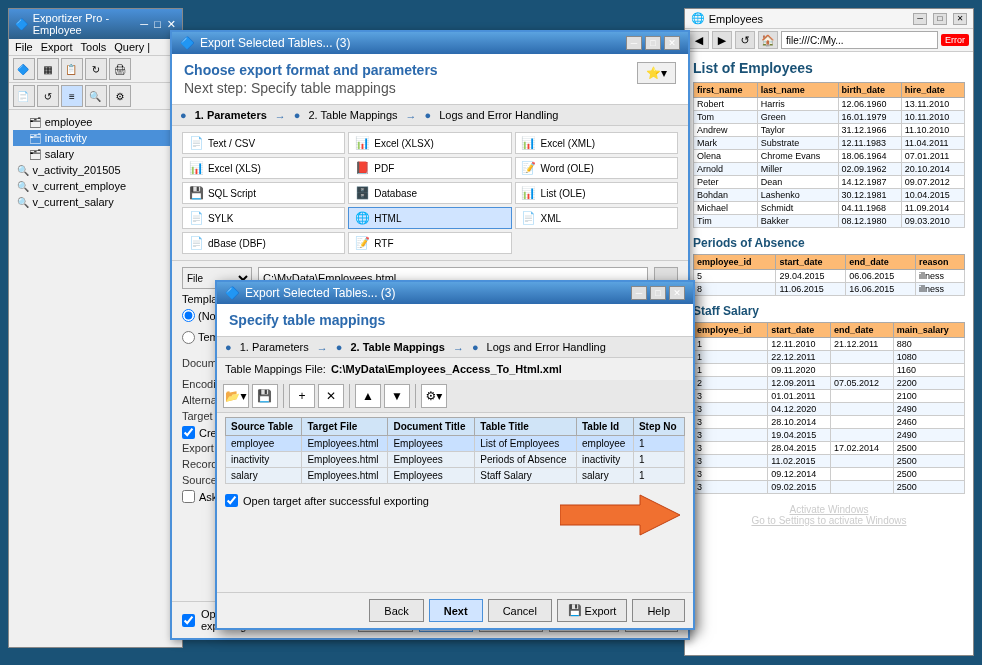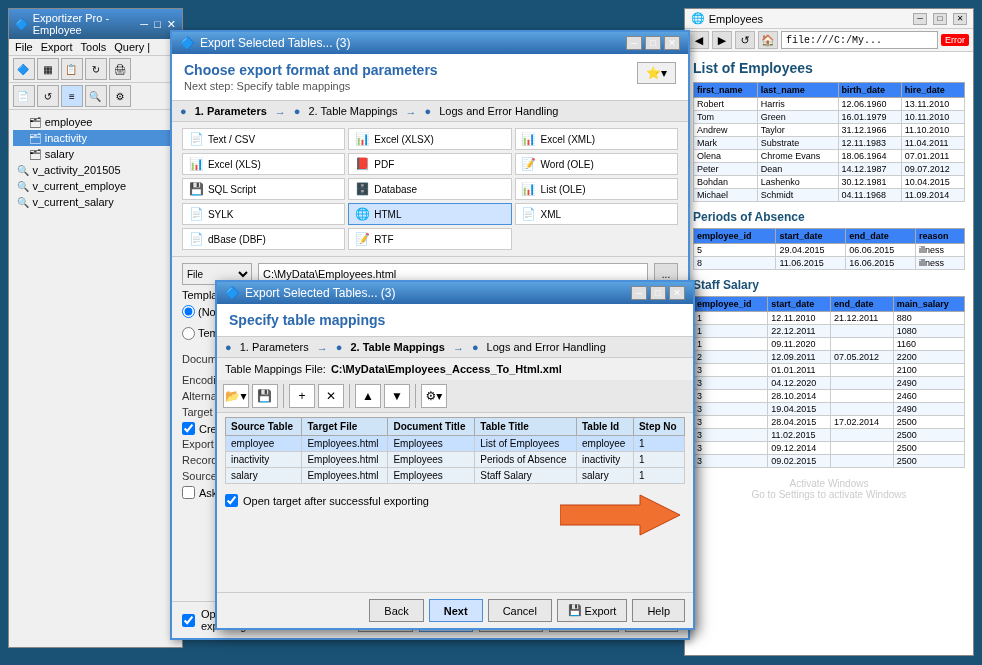--- a/index.html
+++ b/index.html
@@ -99,21 +99,20 @@
       display: flex; align-items: center; justify-content: center;
       cursor: pointer;
     }
     .address-bar {
       flex: 1;
       height: 18px;
       font-size: 10px;
       border: 1px solid #aaa;
       padding: 0 4px;
       background: white;
-      font-family: Liberation Mono, monospace;
     }
     .browser-content {
       padding: 8px;
       font-size: 11px;
       overflow-y: auto;
       height: calc(100% - 60px);
     }
     .browser-content h2 {
       font-size: 14px;
       color: #1a5276;
@@ -123,21 +122,21 @@
       font-size: 12px;
       color: #1a5276;
       margin: 8px 0 4px 0;
     }
     .data-table {
       width: 100%;
       border-collapse: collapse;
       font-size: 9px;
     }
     .data-table th {
-      background: #3b82f6;
+      background: #fdba74;
       border: 1px solid #aaa;
       padding: 2px 3px;
       text-align: left;
     }
     .data-table td {
       border: 1px solid #ccc;
       padding: 1px 3px;
     }
     .data-table tr:nth-child(even) td { background: #f0f7ff; }
     .error-badge {
@@ -145,20 +144,21 @@
       color: white;
       font-size: 9px;
       padding: 1px 4px;
       border-radius: 2px;
     }
     .watermark {
       color: #ccc;
       font-size: 10px;
       margin-top: 10px;
       text-align: center;
+      text-decoration: underline;
     }
 
     
     .export-dialog-bg {
       position: absolute;
       top: 30px; left: 170px;
       width: 520px;
       height: 610px;
       background: #f0f0f0;
       border: 2px solid #4a90d9;
@@ -189,21 +189,21 @@
       background: white;
       padding: 8px 12px;
       border-bottom: 1px solid #ccc;
     }
     .dialog-header h2 {
       font-size: 14px;
       color: #2c6aad;
       font-weight: bold;
     }
     .dialog-header p {
-      font-size: 11px;
+      font-size: 14px;
       color: #555;
       margin-top: 2px;
     }
     .star-btn {
       float: right;
       background: #f0f0f0;
       border: 1px solid #aaa;
       padding: 3px 8px;
       cursor: pointer;
       font-size: 12px;
@@ -517,36 +517,48 @@
             <td>12.11.1983</td>
             <td>11.04.2011</td>
           </tr>
           <tr>
             <td>Olena</td>
             <td>Chrome Evans</td>
             <td>18.06.1964</td>
             <td>07.01.2011</td>
           </tr>
           <tr>
+            <td>Arnold</td>
+            <td>Miller</td>
+            <td>02.09.1962</td>
+            <td>20.10.2014</td>
+          </tr>
+          <tr>
             <td>Peter</td>
             <td>Dean</td>
             <td>14.12.1987</td>
             <td>09.07.2012</td>
           </tr>
           <tr>
             <td>Bohdan</td>
             <td>Lashenko</td>
             <td>30.12.1981</td>
             <td>10.04.2015</td>
           </tr>
           <tr>
             <td>Michael</td>
             <td>Schmidt</td>
             <td>04.11.1968</td>
             <td>11.09.2014</td>
+          </tr>
+          <tr>
+            <td>Tim</td>
+            <td>Bakker</td>
+            <td>08.12.1980</td>
+            <td>09.03.2010</td>
           </tr>
         </tbody>
     </table>
 
     <h3>Periods of Absence</h3>
     <table class="data-table">
       <thead>
         <tr>
           <th>employee_id</th>
           <th>start_date</th>

